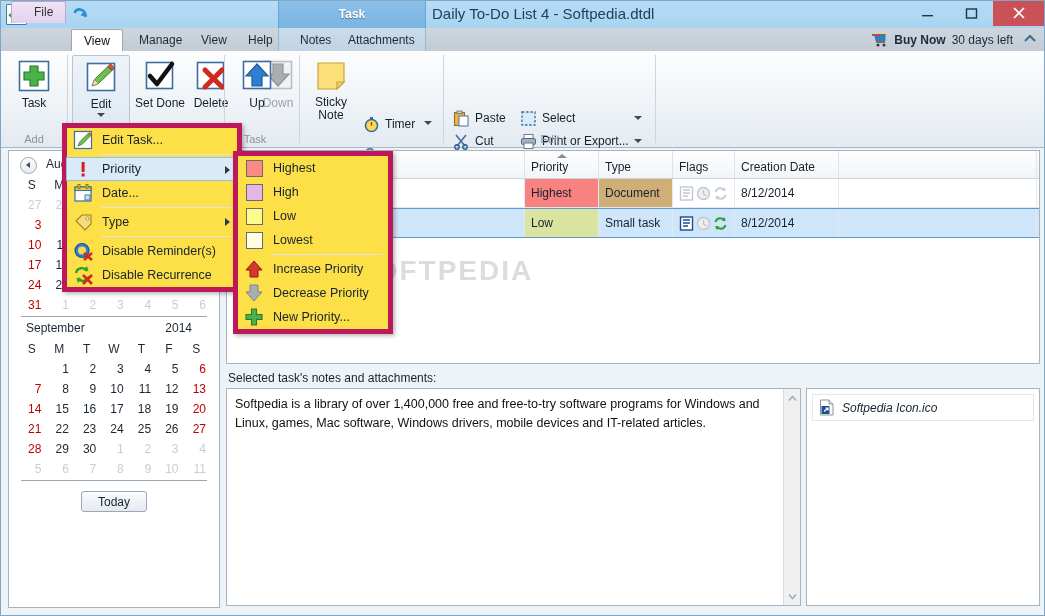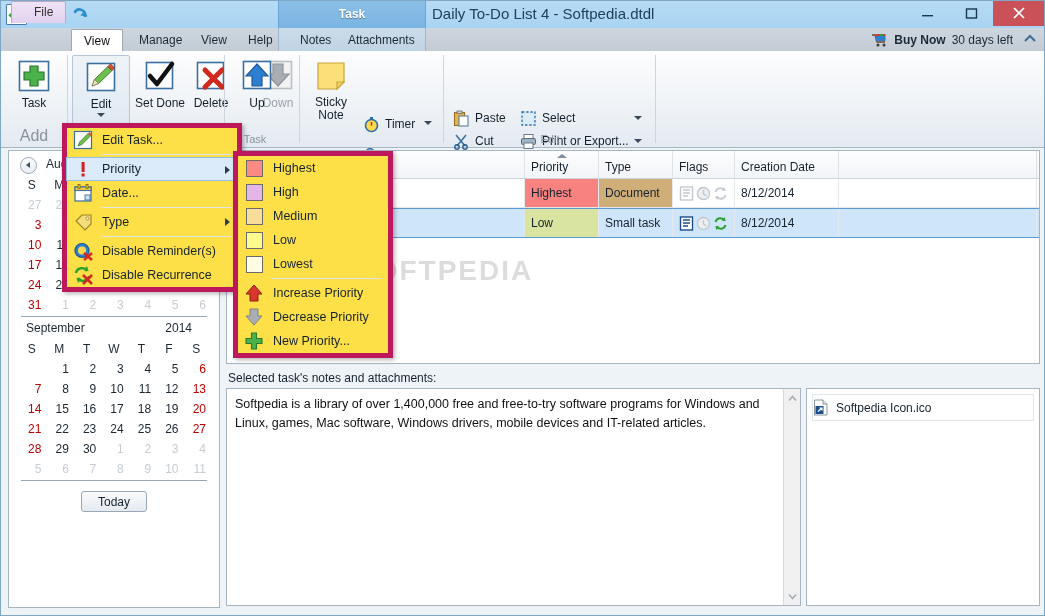--- a/index.html
+++ b/index.html
@@ -168,22 +168,22 @@
     background:#f0f0f0;border-left:1px solid #d6dbe0;
   }
   .vs-arrow{position:absolute;left:0;width:16px;height:16px;display:flex;
     align-items:center;justify-content:center;color:#9aa4ae;font-size:9px;cursor:pointer;}
   .vs-arrow.up{top:1px;} .vs-arrow.dn{bottom:1px;}
   .attachbox{
     position:absolute;left:806px;top:388px;width:232px;height:216px;
     background:#fff;border:1px solid #a8b4c0;
   }
   .attachitem{
-    margin:5px;height:25px;display:flex;align-items:center;gap:7px;padding:0 0;
-    border:1px solid #e2e7ec;font-size:12px;color:#16232f;cursor:pointer;
+    margin:5px;height:25px;display:flex;align-items:center;gap:7px;padding:0 6px;
+    border:1px solid #e2e7ec;font-size:12px;color:#16232f;cursor:pointer;font-style:italic;
   }
   .docico{width:16px;height:17px;position:relative;}
   
   .menu{
     position:absolute;background:#fde047;border:5px solid #be185d;
     box-shadow:2px 2px 4px rgba(0,0,0,.28);z-index:50;
   }
   .mi{
     height:24px;display:flex;align-items:center;font-size:12.5px;color:#16232f;
     padding:0 8px 0 6px;cursor:pointer;position:relative;
@@ -277,21 +277,21 @@
 
   <div class="bigbtn" style="left:6px">
     <div class="ico">
       <svg width="34" height="34" viewBox="0 0 34 34">
         <rect x="2.5" y="2.5" width="29" height="29" fill="#fff" stroke="#3a6f9f" stroke-width="1.6"></rect>
         <path d="M13 7 h8 v6 h6 v8 h-6 v6 h-8 v-6 h-6 v-8 h6 z" fill="#4bb24b" stroke="#2b7a2b" stroke-width="1.2"></path>
       </svg>
     </div>
     <div class="lbl">Task</div>
   </div>
-  <div class="glabel" style="position:absolute;left:6px;bottom:2px;width:56px;text-align:center;color:#8a939c;font-size:16px;">Add</div>
+  <div class="glabel" style="position:absolute;left:6px;bottom:2px;width:56px;text-align:center;color:#8a939c;font-size:11px;">Add</div>
   <div class="rsep" style="left:67px"></div>
 
   <div class="bigbtn sel" style="left:72px">
     <div class="ico">
       <svg width="34" height="34" viewBox="0 0 34 34">
         <rect x="3.5" y="3.5" width="27" height="27" fill="#fff" stroke="#3a6f9f" stroke-width="1.6"></rect>
         <path d="M8 26 l2.5 -6.5 L24 6.5 l4 4 L14.5 23.5 Z" fill="#6fbf4d" stroke="#3f7a2c" stroke-width="1"></path>
         <path d="M24 6.5 l4 4 l2.5 -2.5 l-4 -4 Z" fill="#d8503a" stroke="#8e3322" stroke-width="1"></path>
         <path d="M8 26 l2.5 -6.5 l4 4 Z" fill="#f2e3c0" stroke="#8a7d5e" stroke-width=".8"></path>
       </svg>
@@ -787,26 +787,20 @@
         <span>Highest</span>
       </div>
       <div class="mi">
         <span class="mico">
           <span class="swatch" style="background: rgb(228, 182, 232);"></span>
         </span>
         <span>High</span>
       </div>
       <div class="mi">
         <span class="mico">
-          <span class="swatch" style="background: rgb(248, 220, 154);"></span>
-        </span>
-        <span>Medium</span>
-      </div>
-      <div class="mi">
-        <span class="mico">
           <span class="swatch" style="background: rgb(251, 251, 142);"></span>
         </span>
         <span>Low</span>
       </div>
       <div class="mi">
         <span class="mico">
           <span class="swatch" style="background: rgb(253, 253, 228);"></span>
         </span>
         <span>Lowest</span>
       </div>

